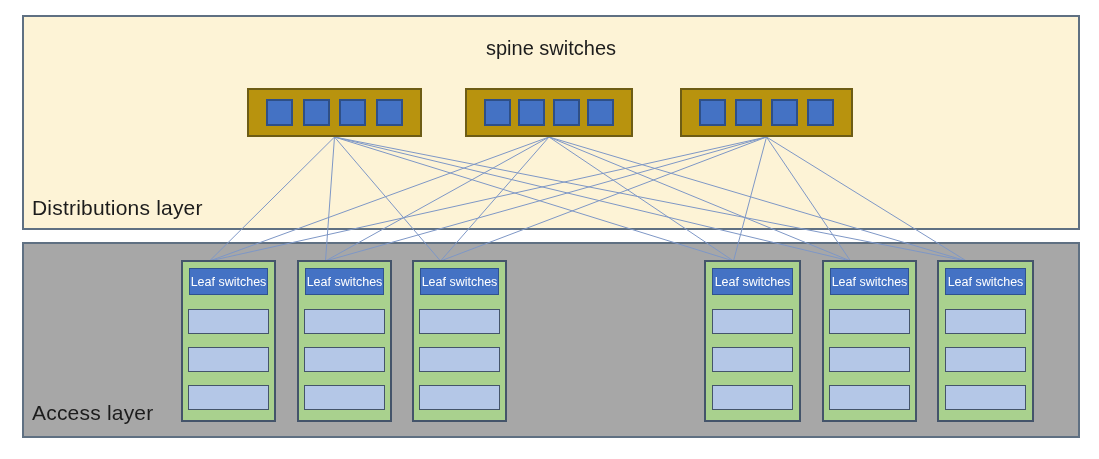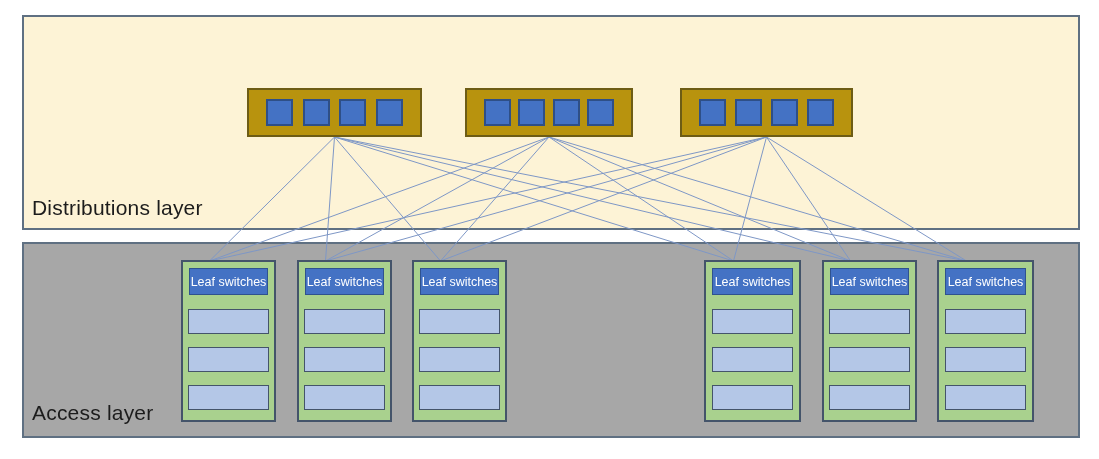--- a/index.html
+++ b/index.html
@@ -44,20 +44,21 @@
       <line x1="549" y1="137" x2="850.5" y2="261" stroke="#7e97c6" stroke-width="1"></line>
       <line x1="549" y1="137" x2="966.5" y2="261" stroke="#7e97c6" stroke-width="1"></line>
       <line x1="766.5" y1="137" x2="209.5" y2="261" stroke="#7e97c6" stroke-width="1"></line>
       <line x1="766.5" y1="137" x2="325.5" y2="261" stroke="#7e97c6" stroke-width="1"></line>
       <line x1="766.5" y1="137" x2="440.5" y2="261" stroke="#7e97c6" stroke-width="1"></line>
       <line x1="766.5" y1="137" x2="733.5" y2="261" stroke="#7e97c6" stroke-width="1"></line>
       <line x1="766.5" y1="137" x2="850.5" y2="261" stroke="#7e97c6" stroke-width="1"></line>
       <line x1="766.5" y1="137" x2="966.5" y2="261" stroke="#7e97c6" stroke-width="1"></line>
     </svg>
 
+  <div id="title" class="diagram-title" style="left: 22px; width: 1058px; top: 37px;">spine switches</div>
 
   <div id="dist-label" class="layer-label" style="left: 32px; top: 196px;">Distributions layer</div>
 
   <div id="access-label" class="layer-label" style="left: 32px; top: 401px;">Access layer</div>
 
 <div class="spine-switch" style="left: 247px; top: 88px; width: 175px; height: 49px; background: rgb(184, 147, 14); border: 2px solid rgb(109, 92, 21);">
       <div class="spine-port" style="background: rgb(68, 114, 196); border: 2px solid rgb(46, 79, 135);"></div>
       <div class="spine-port" style="background: rgb(68, 114, 196); border: 2px solid rgb(46, 79, 135);"></div>
       <div class="spine-port" style="background: rgb(68, 114, 196); border: 2px solid rgb(46, 79, 135);"></div>
       <div class="spine-port" style="background: rgb(68, 114, 196); border: 2px solid rgb(46, 79, 135);"></div>

